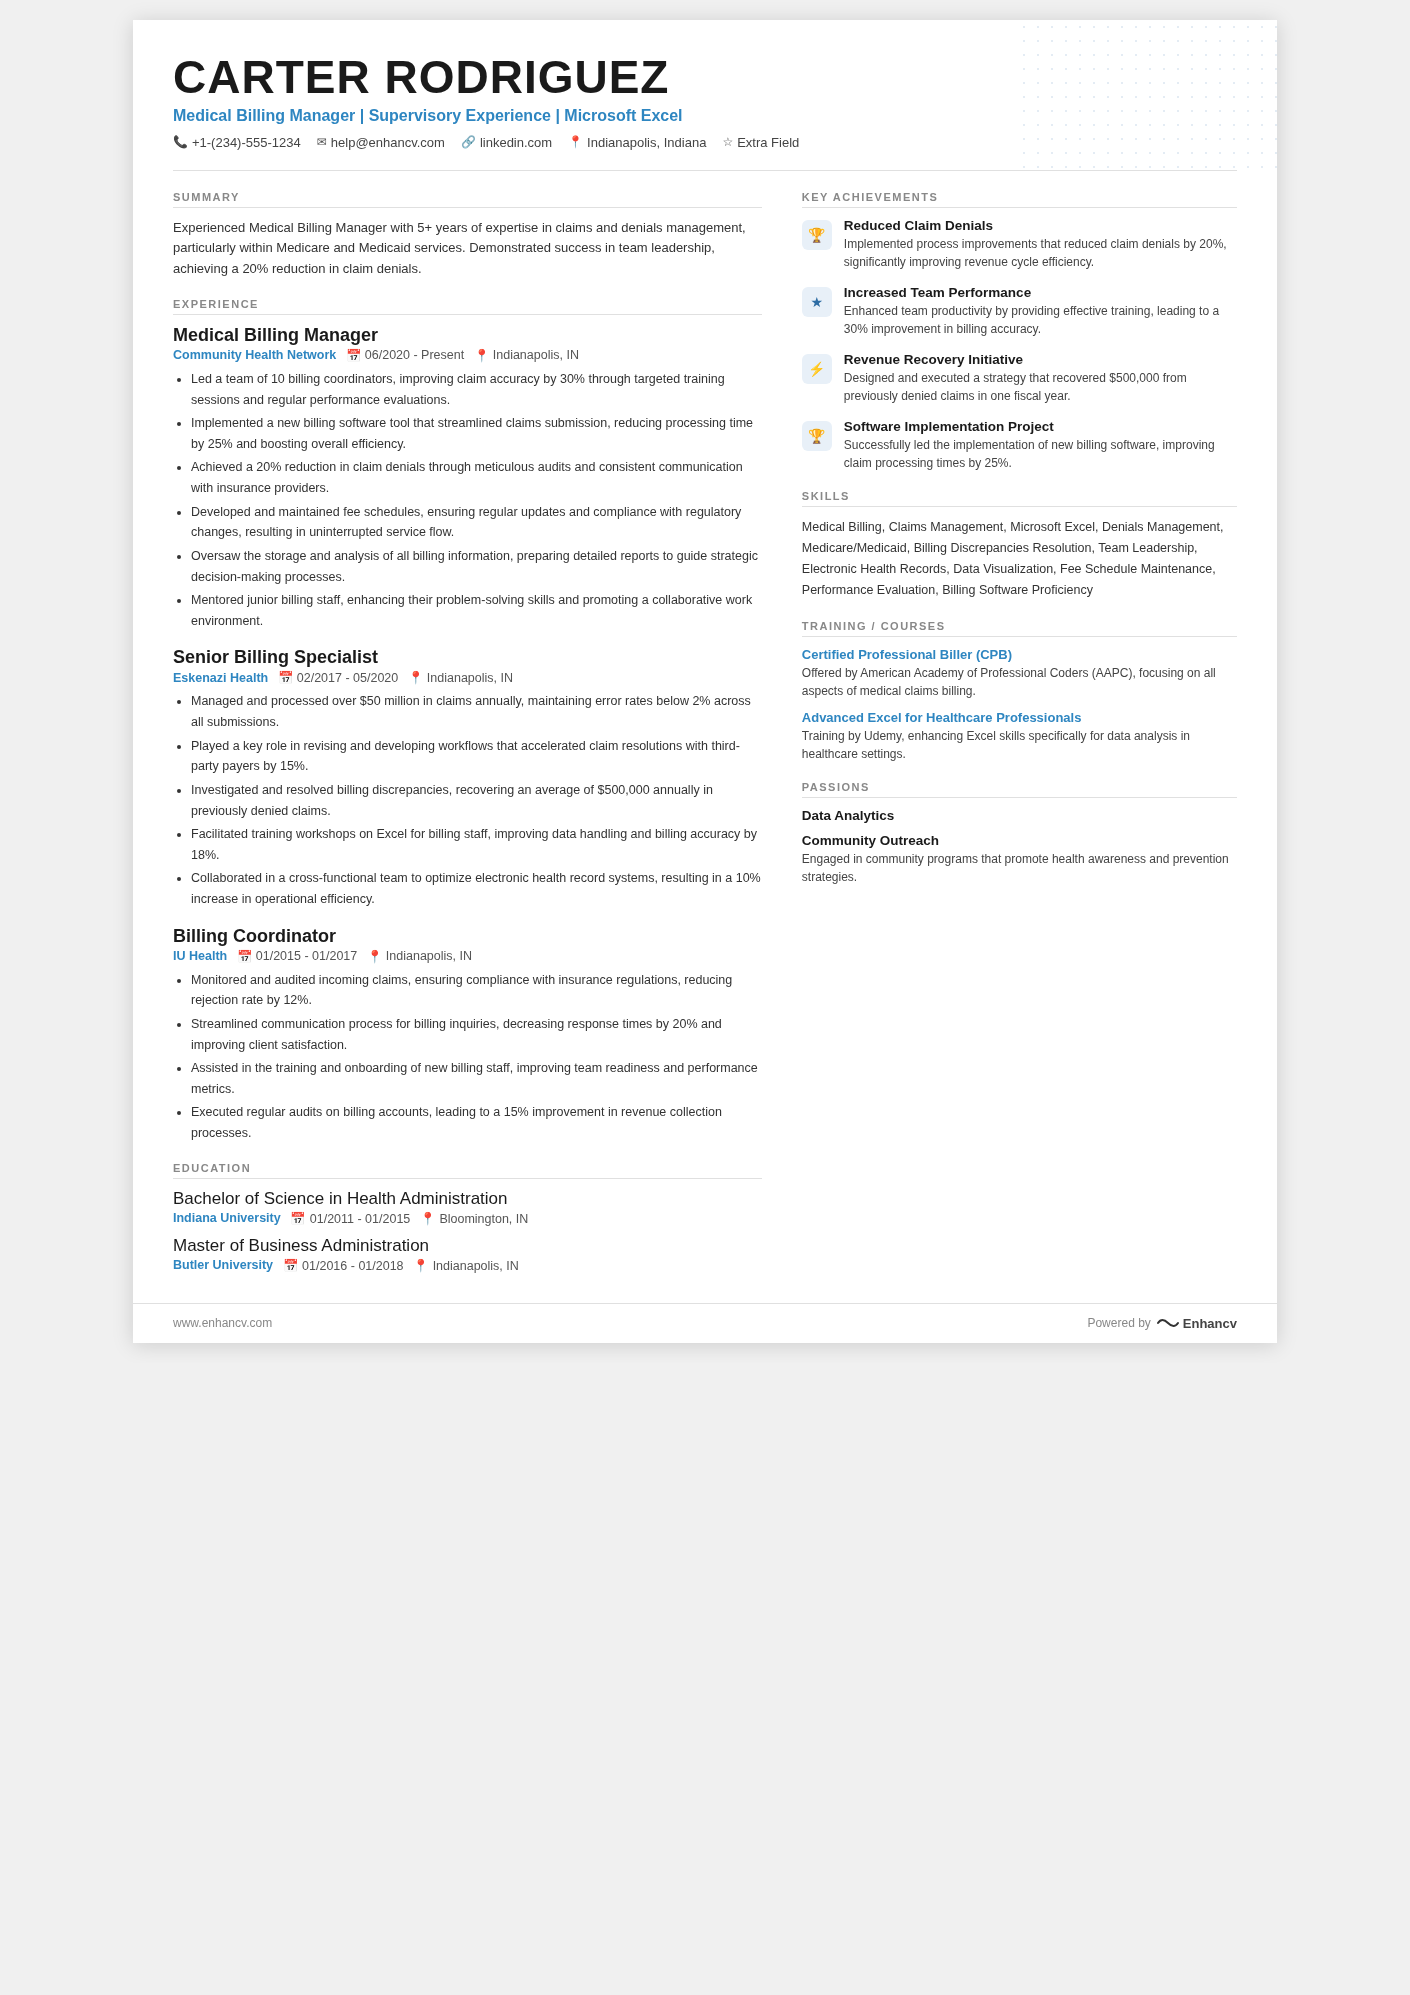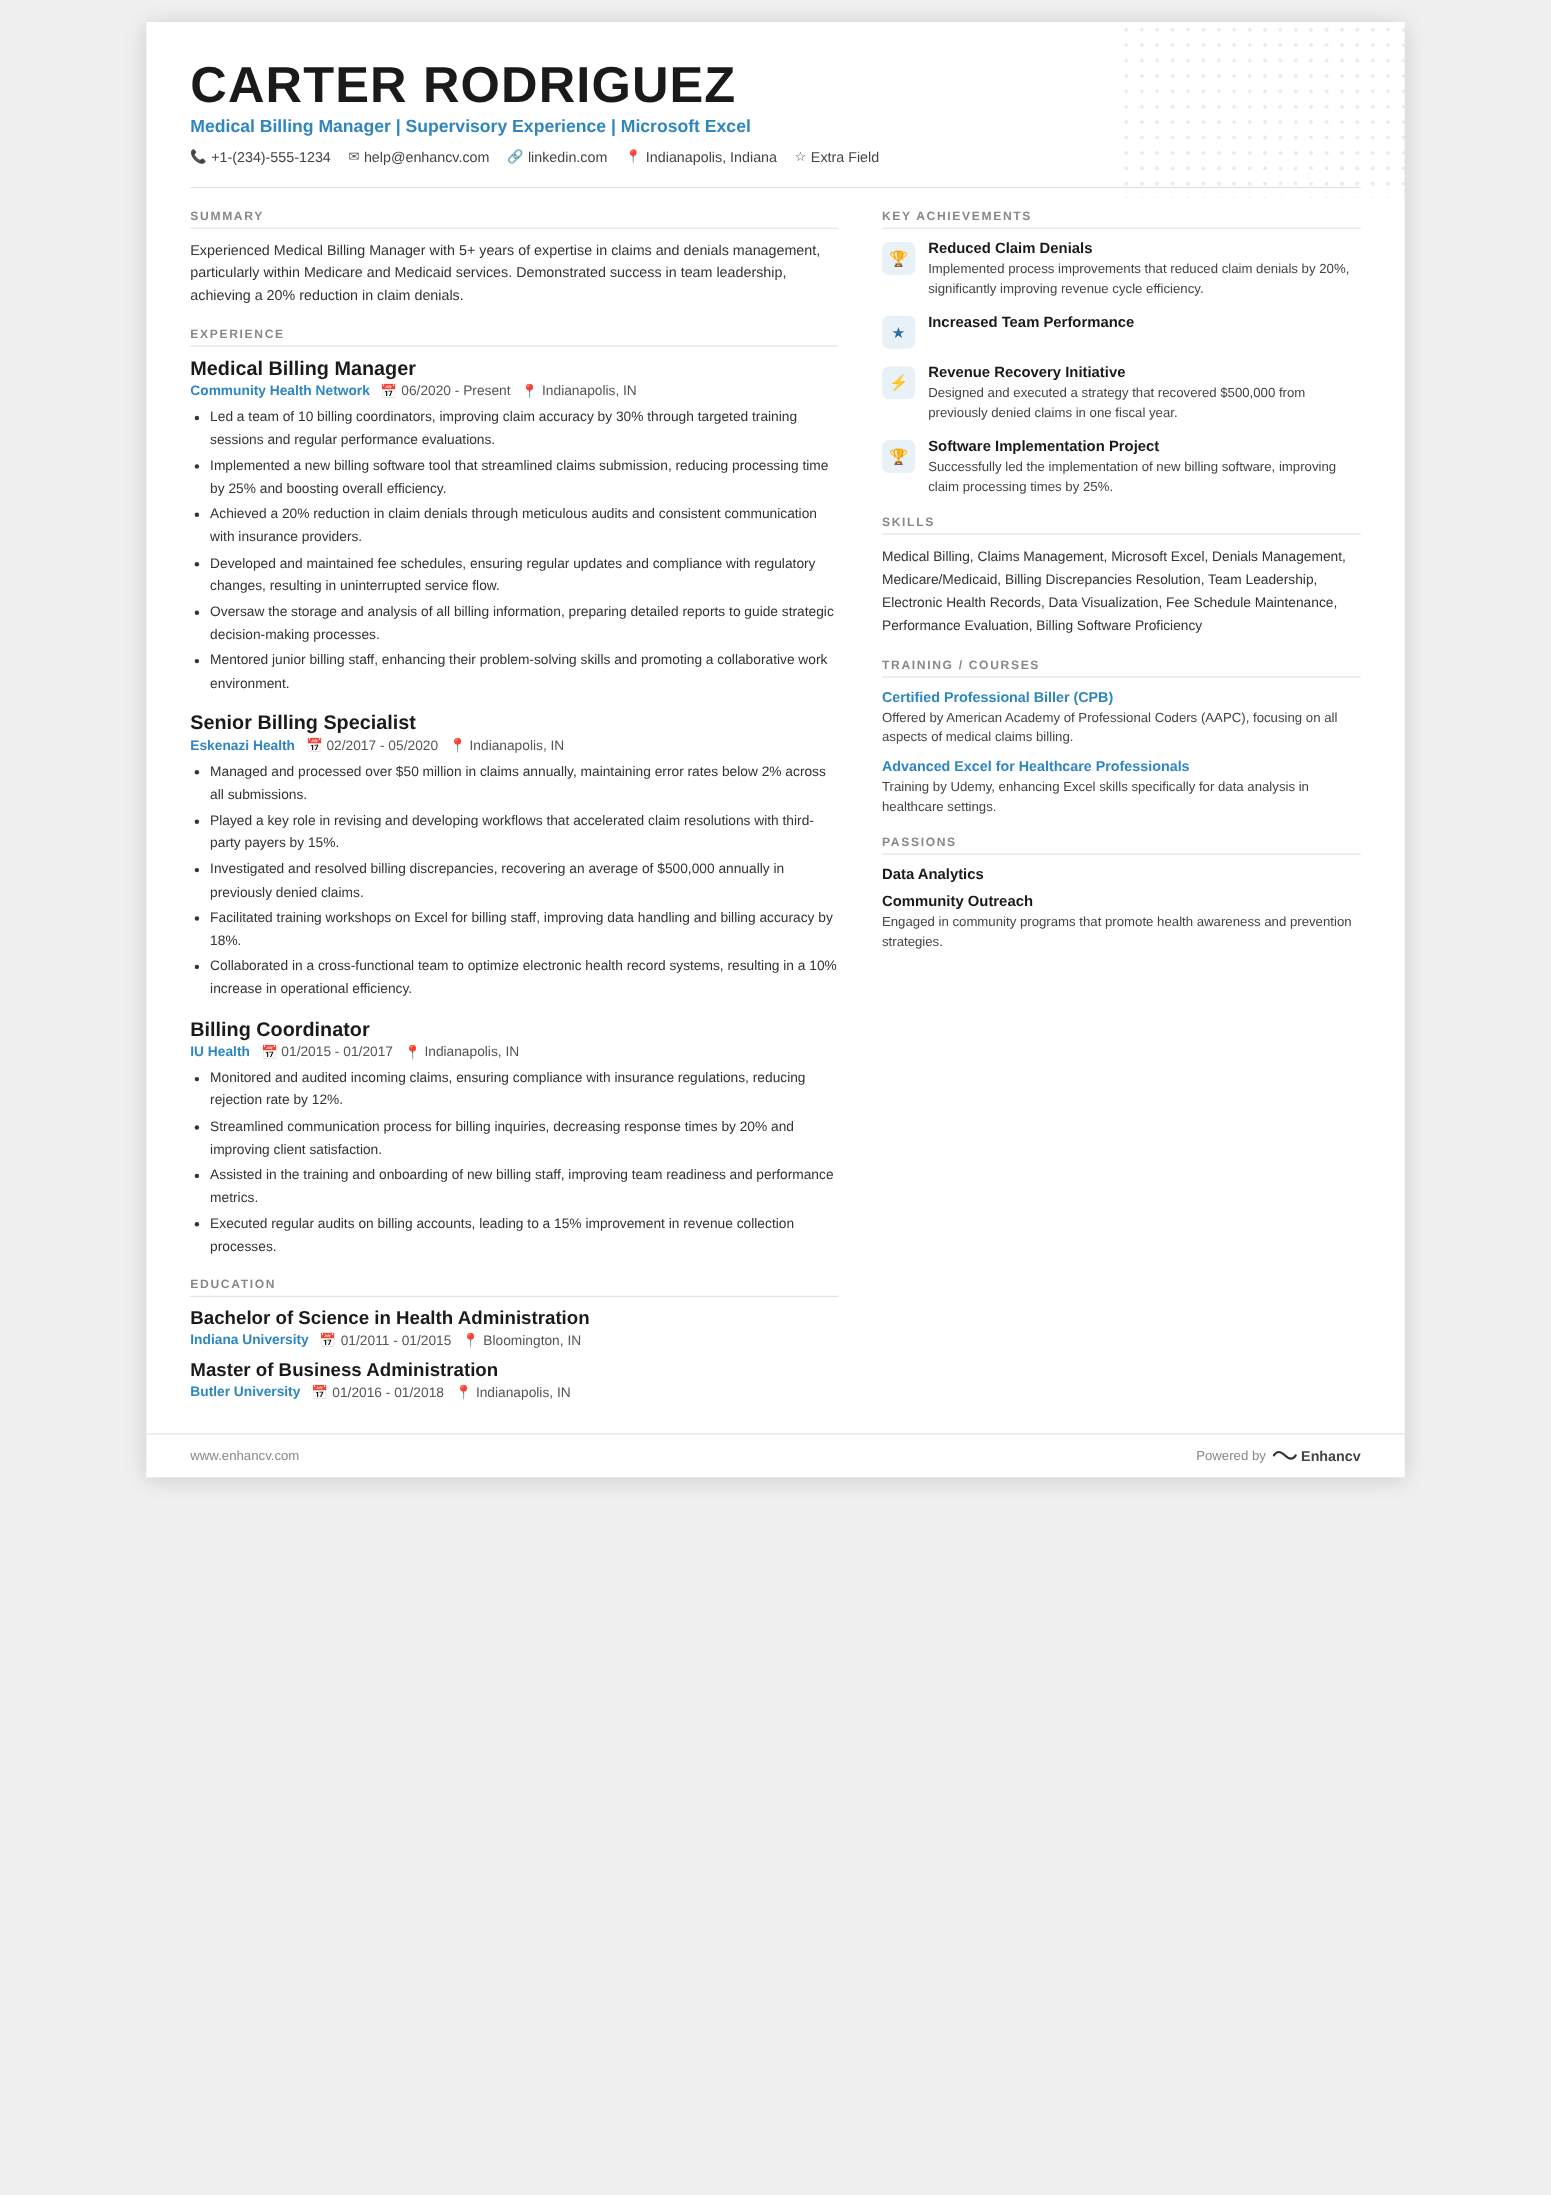--- a/index.html
+++ b/index.html
@@ -142,21 +142,21 @@
       margin-bottom: 3px;
     }
     .job-block {
       margin-bottom: 16px;
     }
     .edu-block {
       margin-bottom: 10px;
     }
     .edu-title {
       font-size: 17px;
-      font-weight: 700;
+      font-weight: 400;
       color: #1a1a1a;
     }
     .edu-meta {
       display: flex;
       align-items: center;
       gap: 10px;
       font-size: 12.5px;
       color: #555;
       flex-wrap: wrap;
       margin-top: 2px;
@@ -407,20 +407,21 @@
         <div class="achievement-content">
           <div class="ach-title">Reduced Claim Denials</div>
           <div class="ach-desc">Implemented process improvements that reduced claim denials by 20%, significantly improving revenue cycle efficiency.</div>
         </div>
       </div>
 
       <div class="achievement-item">
         <div class="achievement-icon ach-star">★</div>
         <div class="achievement-content">
           <div class="ach-title">Increased Team Performance</div>
+          <div class="ach-desc">Enhanced team productivity by providing effective training, leading to a 30% improvement in billing accuracy.</div>
         </div>
       </div>
 
       <div class="achievement-item">
         <div class="achievement-icon ach-bolt">⚡</div>
         <div class="achievement-content">
           <div class="ach-title">Revenue Recovery Initiative</div>
           <div class="ach-desc">Designed and executed a strategy that recovered $500,000 from previously denied claims in one fiscal year.</div>
         </div>
       </div>

